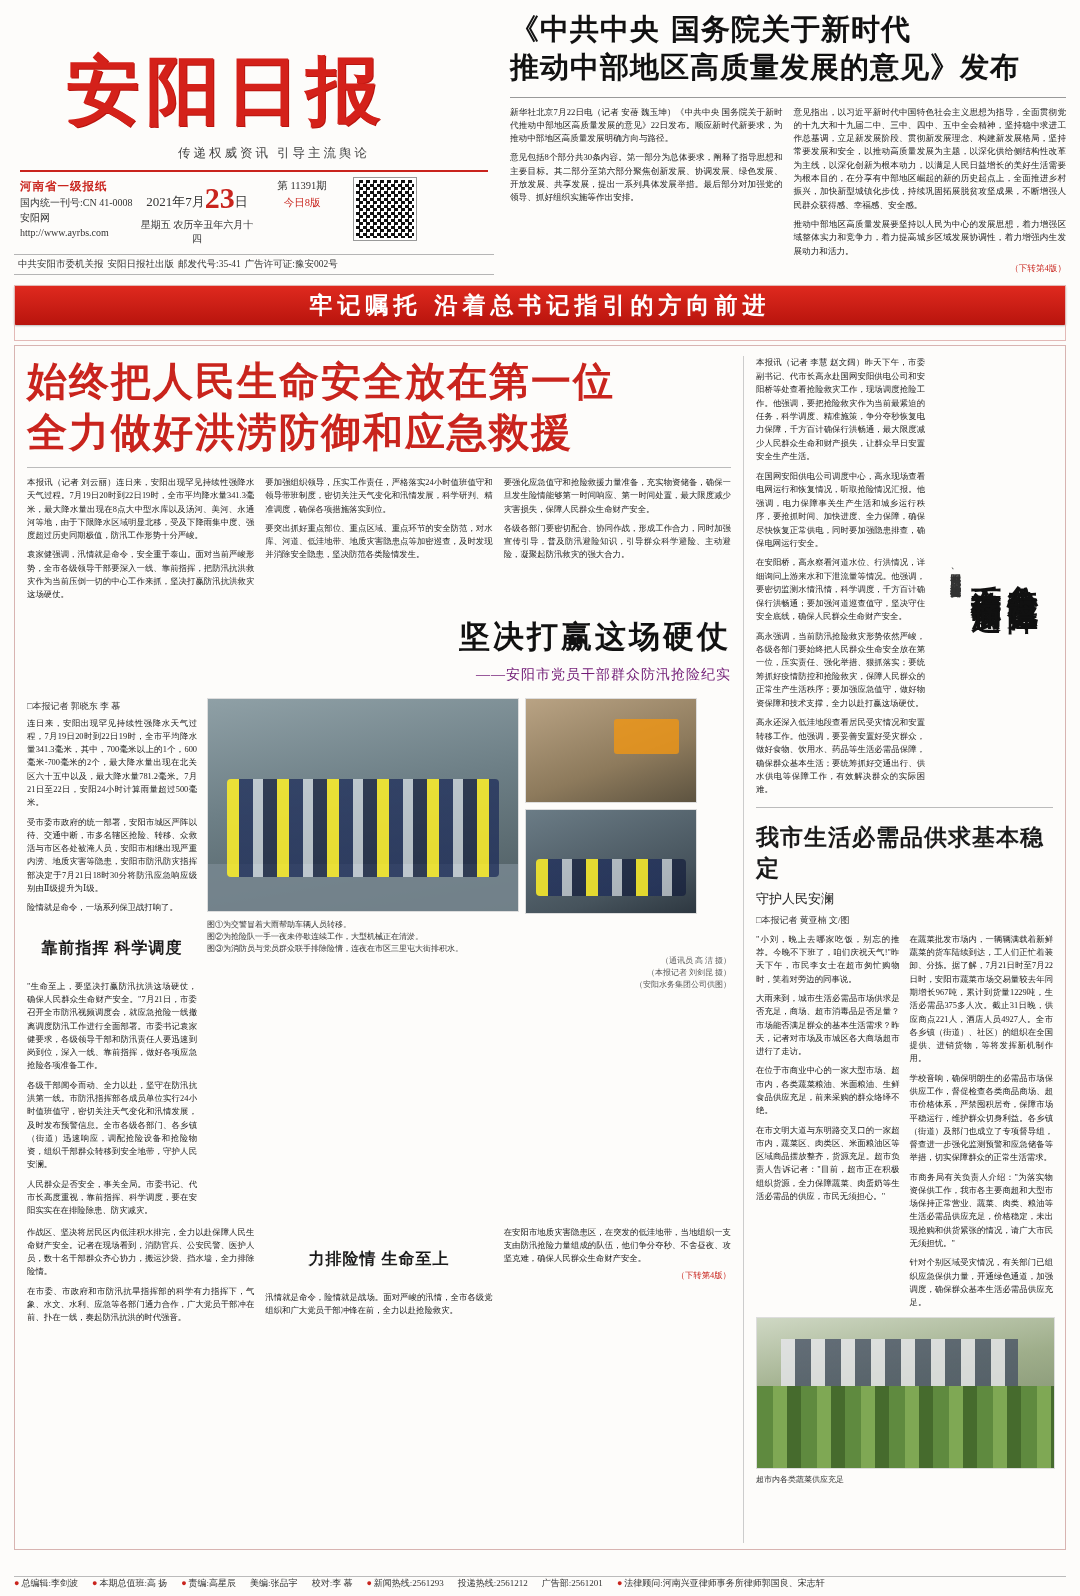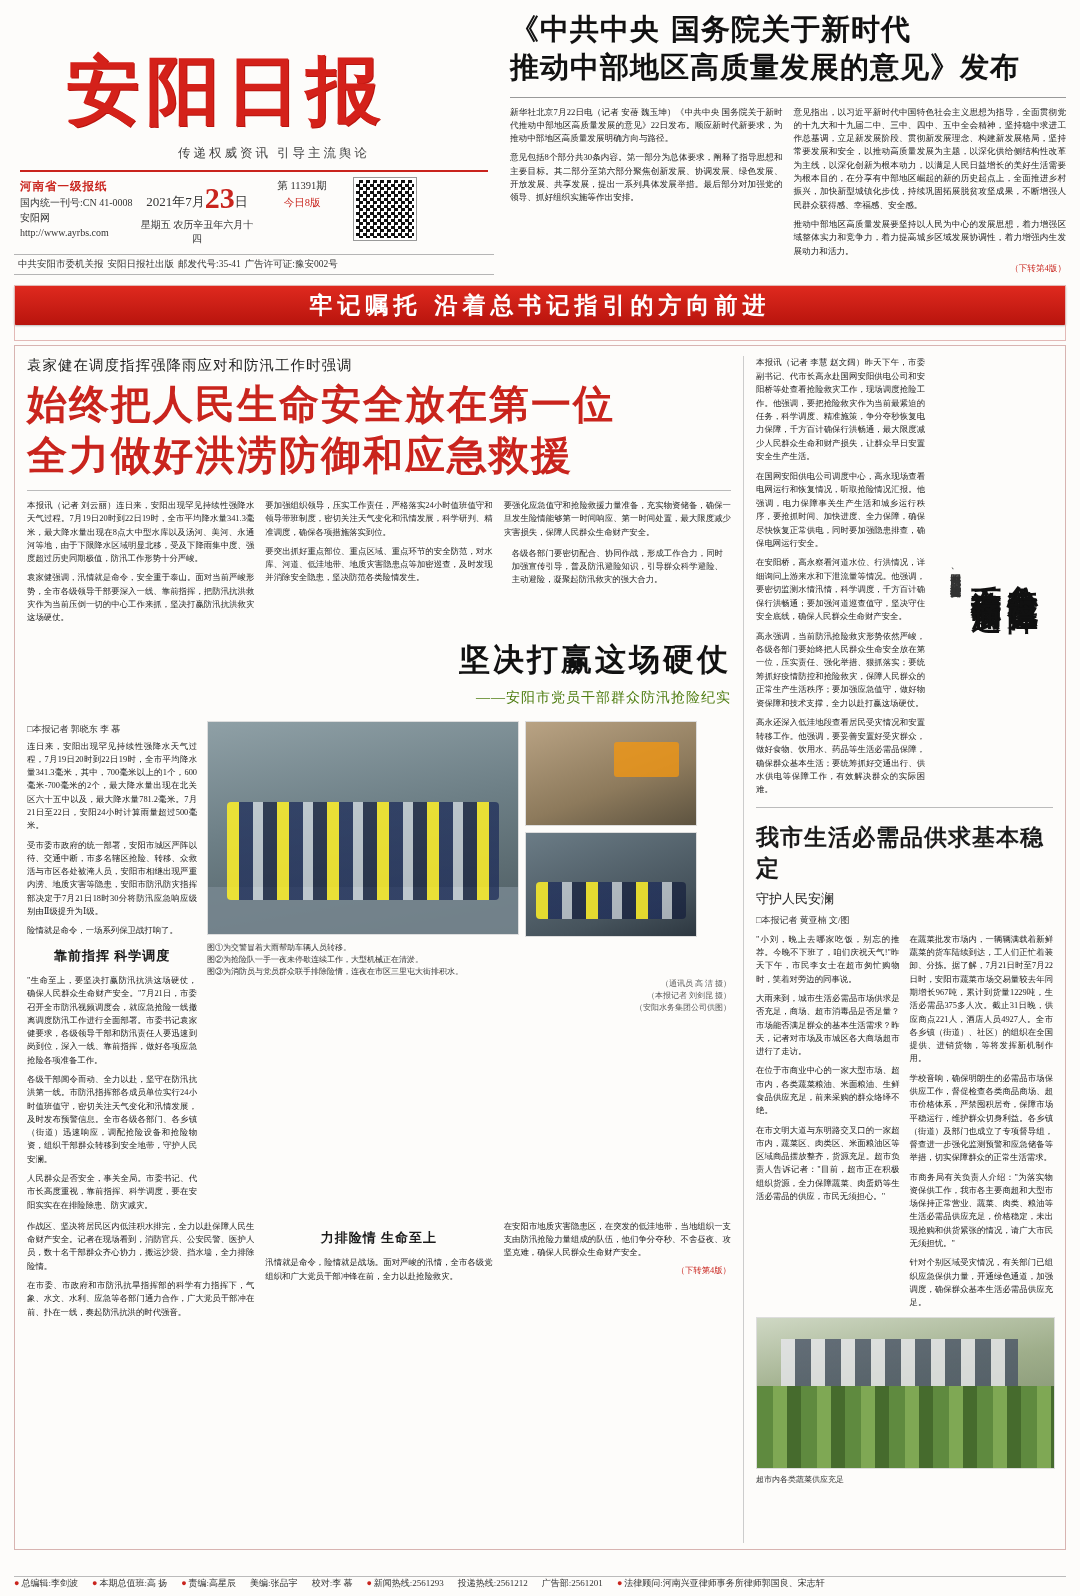--- a/index.html
+++ b/index.html
@@ -71,28 +71,28 @@
 
   .kicker{font-size:14.5px;color:#222;letter-spacing:1px;margin-bottom:4px;}
   .main-head{
     font-family:"DejaVu Serif",serif;color:#c9241d;font-weight:bold;
     font-size:40px;line-height:1.26;letter-spacing:2px;
   }
   .mh-rule2{border-bottom:1px solid #bbb;margin:10px 0 8px 0;}
 
   .body-cols{display:flex;gap:11px;font-size:8.4px;line-height:1.58;text-align:justify;color:#1d1d1d;}
   .body-cols .c{flex:1;}
-  .sub-h{font-weight:bold;font-size:13px;text-align:center;margin:8px 0;letter-spacing:1px;}
+  .sub-h{font-weight:bold;font-size:16px;text-align:center;margin:20px 0;letter-spacing:1px;}
 
   
   .feature{margin-top:14px;text-align:right;}
   .feature h2{
     font-family:"DejaVu Serif",serif;font-size:31px;font-weight:bold;margin:0;letter-spacing:3px;color:#111;
   }
-  .feature .sub{font-size:14px;margin-top:8px;color:#4d7c0f;letter-spacing:1px;}
+  .feature .sub{font-size:14px;margin-top:8px;color:#701a75;letter-spacing:1px;}
   .byline{font-size:9px;color:#333;margin-top:8px;}
 
   .photo-row{display:flex;gap:6px;margin-top:6px;}
   .ph{position:relative;overflow:hidden;border:1px solid #ddd;}
   .ph1{width:310px;height:212px;background:linear-gradient(170deg,#8fa0a6 0%,#6d7f86 45%,#4d5b60 100%);}
   .ph2{width:170px;height:103px;background:linear-gradient(160deg,#b9a384 0%,#8d7a5c 60%,#5d5340 100%);}
   .ph3{width:170px;height:103px;background:linear-gradient(160deg,#6b7c86 0%,#46535c 70%,#2d3740 100%);}
   .ph .figs{position:absolute;bottom:16%;left:6%;right:6%;height:46%;
      background:repeating-linear-gradient(90deg,
        rgba(255,240,40,.85) 0 12px, rgba(30,45,90,.75) 12px 26px,
@@ -198,39 +198,38 @@
 
   <div class="banner-wrap">
     <div class="banner">牢记嘱托  沿着总书记指引的方向前进</div>
     <div class="banner-frame"></div>
   </div>
 
   <div class="main-frame">
     <div class="grid">
 
       <div class="left-zone">
-        <div class="kicker">袁家健在调度指挥强降雨应对和防汛工作时强调</div>
         <div class="main-head">
           <div>始终把人民生命安全放在第一位</div>
           <div>全力做好洪涝防御和应急救援</div>
         </div>
         <div class="mh-rule2"></div>
 
         <div class="body-cols">
           <div class="c">
             <p style="margin:0 0 6px">本报讯（记者 刘云丽）连日来，安阳出现罕见持续性强降水天气过程。7月19日20时到22日19时，全市平均降水量341.3毫米，最大降水量出现在8点大中型水库以及汤河、美河、永通河等地，由于下限降水区域明显北移，受及下降雨集中度、强度超过历史同期极值，防汛工作形势十分严峻。</p>
             <p style="margin:0">袁家健强调，汛情就是命令，安全重于泰山。面对当前严峻形势，全市各级领导干部要深入一线、靠前指挥，把防汛抗洪救灾作为当前压倒一切的中心工作来抓，坚决打赢防汛抗洪救灾这场硬仗。</p>
           </div>
           <div class="c">
             <p style="margin:0 0 6px">要加强组织领导，压实工作责任，严格落实24小时值班值守和领导带班制度，密切关注天气变化和汛情发展，科学研判、精准调度，确保各项措施落实到位。</p>
             <p style="margin:0">要突出抓好重点部位、重点区域、重点环节的安全防范，对水库、河道、低洼地带、地质灾害隐患点等加密巡查，及时发现并消除安全隐患，坚决防范各类险情发生。</p>
           </div>
           <div class="c">
             <p style="margin:0 0 6px">要强化应急值守和抢险救援力量准备，充实物资储备，确保一旦发生险情能够第一时间响应、第一时间处置，最大限度减少灾害损失，保障人民群众生命财产安全。</p>
-            <p style="margin:8px">各级各部门要密切配合、协同作战，形成工作合力，同时加强宣传引导，普及防汛避险知识，引导群众科学避险、主动避险，凝聚起防汛救灾的强大合力。</p>
+            <p style="margin:0">各级各部门要密切配合、协同作战，形成工作合力，同时加强宣传引导，普及防汛避险知识，引导群众科学避险、主动避险，凝聚起防汛救灾的强大合力。</p>
           </div>
         </div>
 
         <div class="feature">
           <h2>坚决打赢这场硬仗</h2>
           <div class="sub">——安阳市党员干部群众防汛抢险纪实</div>
         </div>
 
         <div style="display:flex;gap:10px;margin-top:8px;">
           <div style="width:170px;flex:0 0 170px;">

